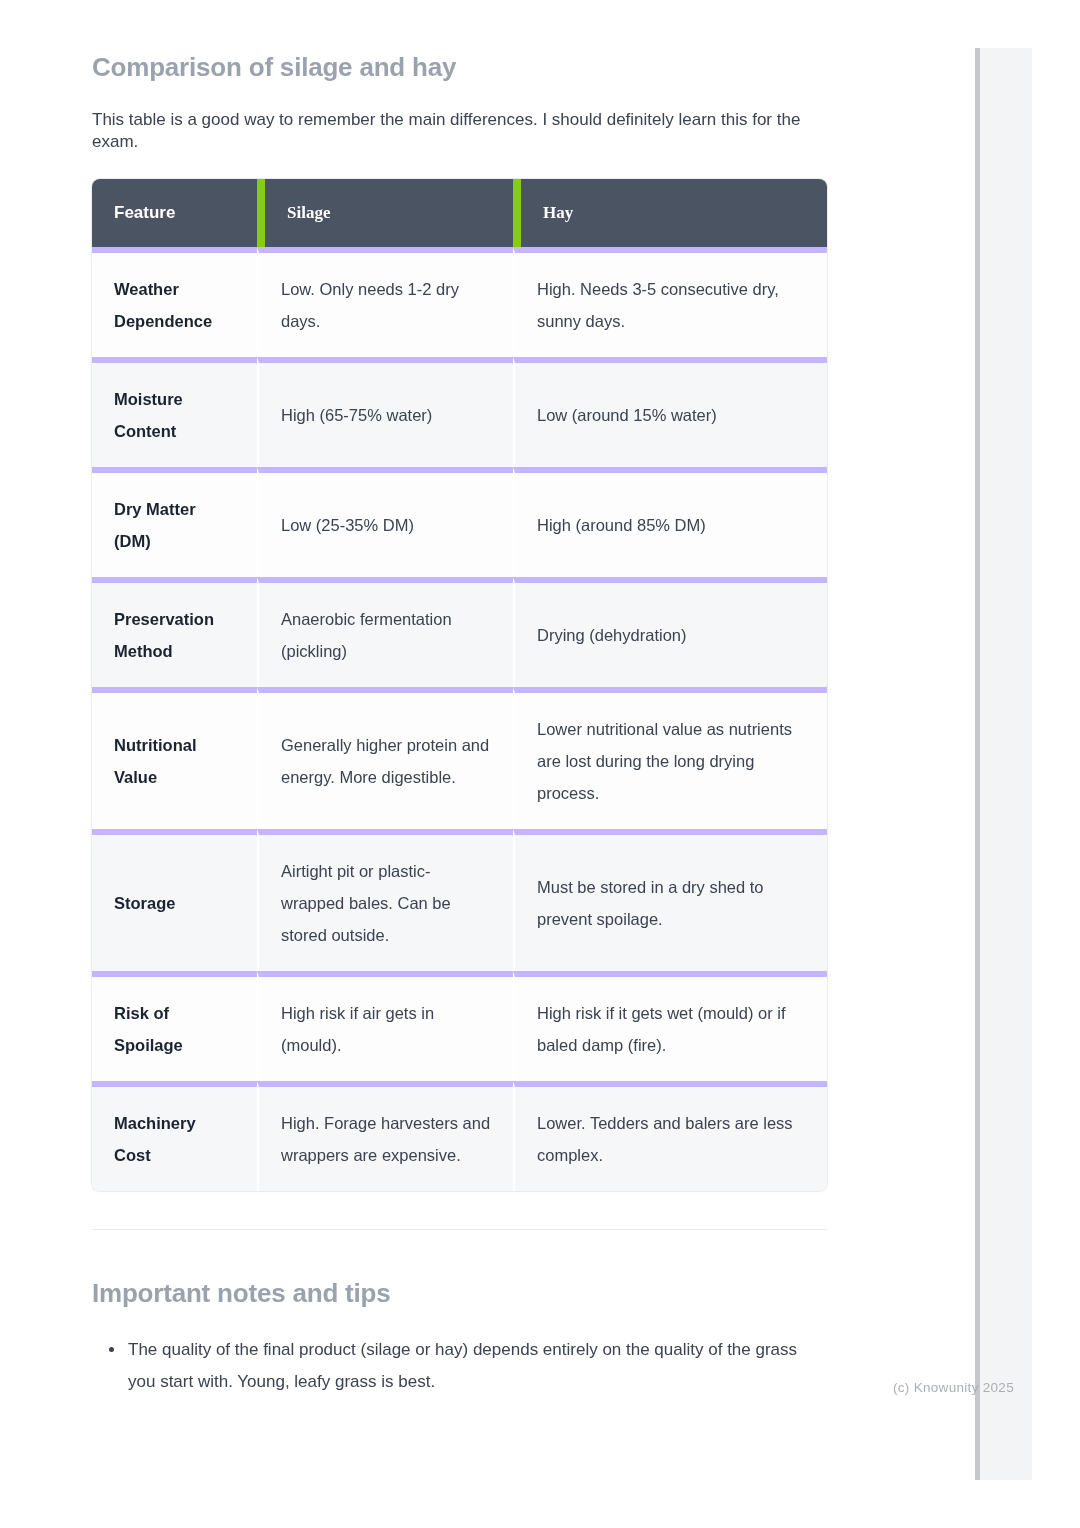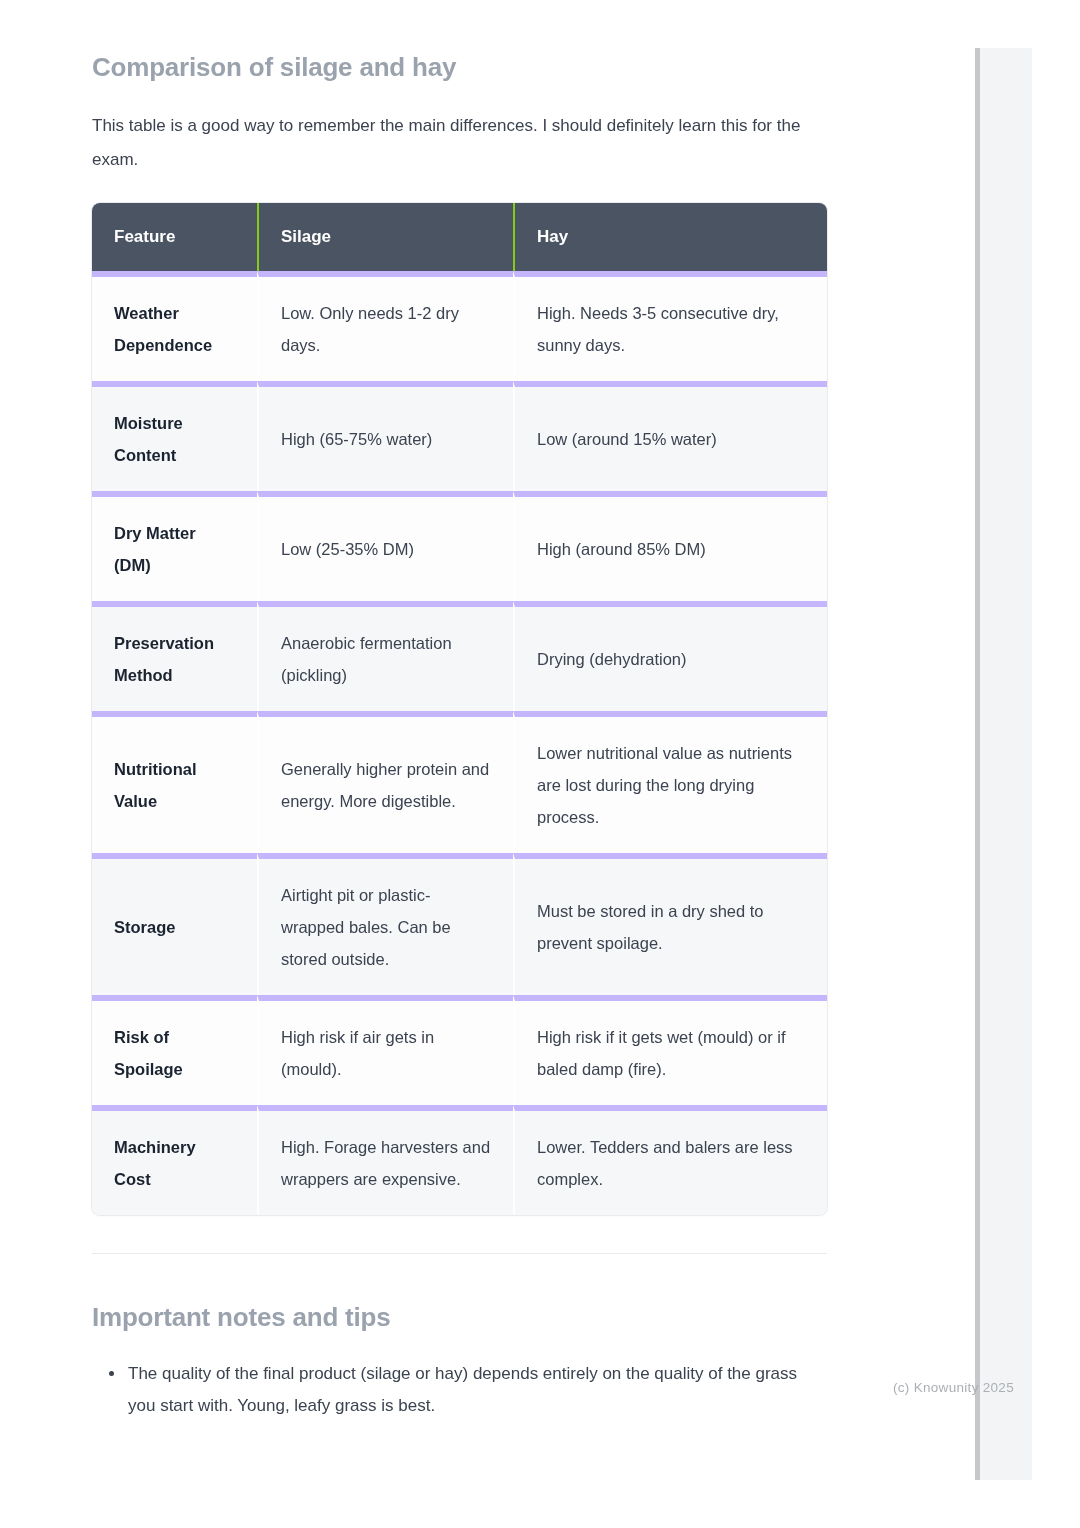--- a/index.html
+++ b/index.html
@@ -20,21 +20,21 @@
     letter-spacing: -0.2px;
     color: #9aa2ae;
     margin: 0;
   }
   .title-comparison { margin-top: 52px; }
   .title-notes { margin-top: 48px; }
 
   .intro {
     margin: 26px 0 0 0;
     font-size: 17px;
-    line-height: 34px;
+    line-height: 22px;
     color: #3b4350;
   }
 
   .table-wrap {
     margin-top: 26px;
     border-radius: 8px;
     overflow: hidden;
     box-shadow: 0 0 0 1px #e9ebee, 0 1px 2px rgba(20,30,45,0.06);
   }
   table.comparison {
@@ -48,21 +48,21 @@
   col.c-hay     { width: 314px; }
 
   thead th {
     background: #4b5463;
     color: #ffffff;
     font-size: 17px;
     font-weight: 600;
     text-align: left;
     padding: 24px 22px;
   }
-  thead th + th { border-left: 2px solid #84cc16; }
+  thead th + th { border-left: 8px solid #84cc16; font-family: Liberation Serif, serif; }
 
   tbody th, tbody td {
     padding: 20px 22px;
     font-size: 16.5px;
     line-height: 32px;
     text-align: left;
     vertical-align: middle;
   }
   tbody tr:nth-child(odd)  { background: #fdfdfe; }
   tbody tr:nth-child(even) { background: #f6f7f9; }

